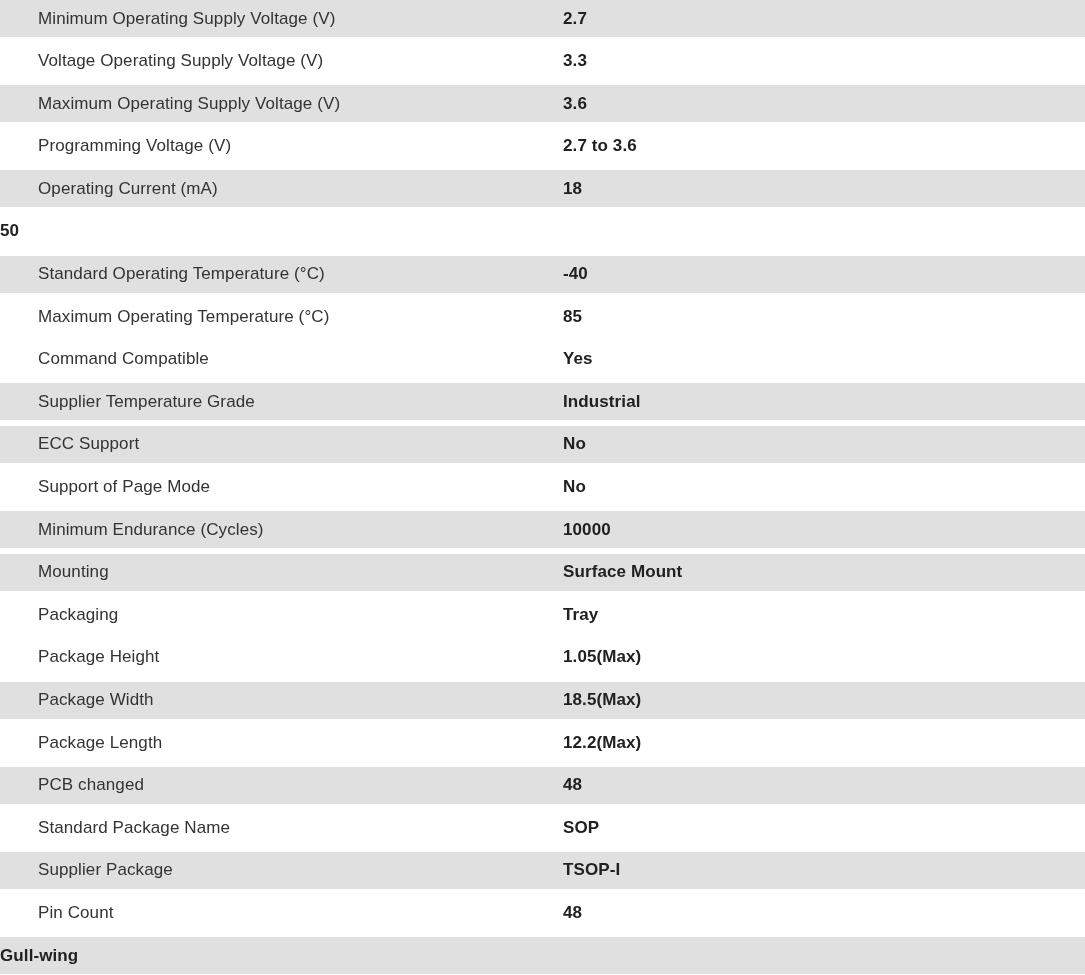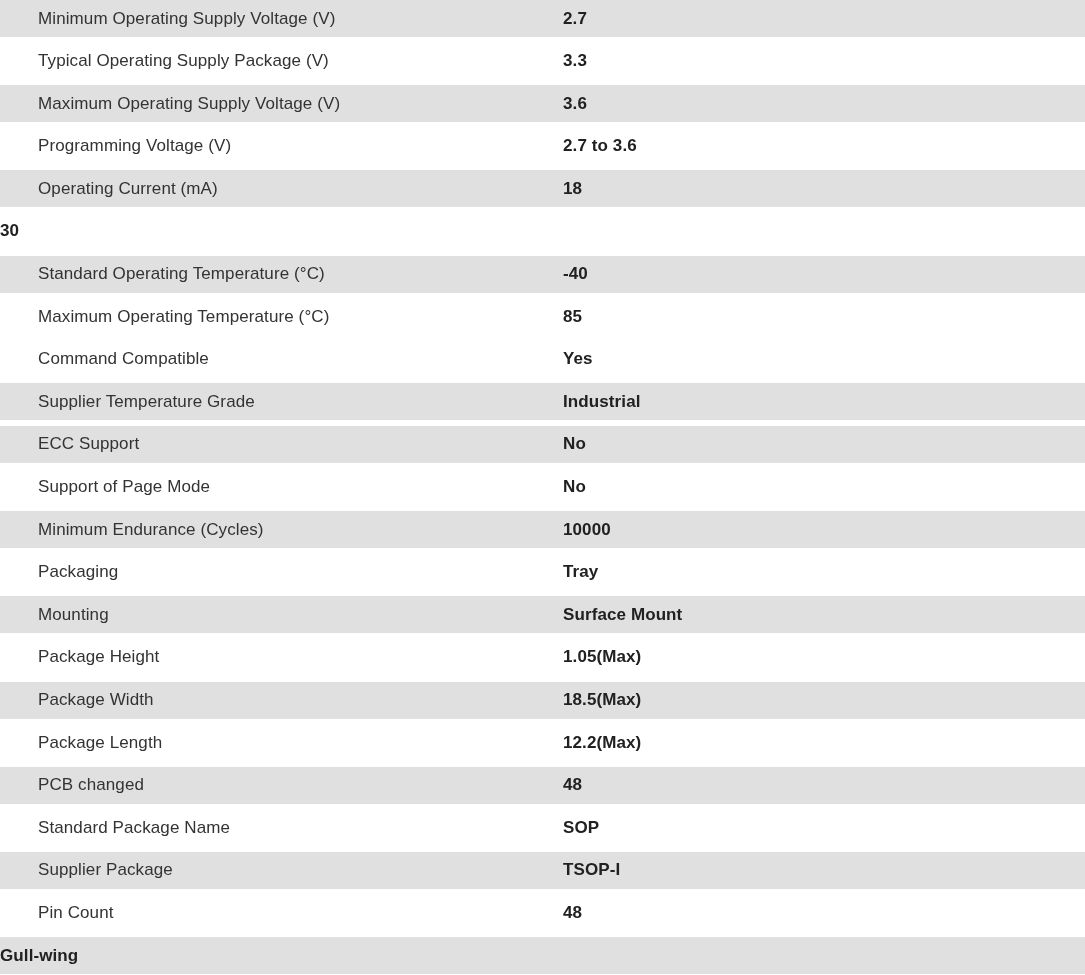--- a/index.html
+++ b/index.html
@@ -48,41 +48,41 @@
 </head>
 <body style="--row-stripe: #e0e0e0; --row-plain: #ffffff; --label-text: #333333; --value-text: #212121;">
 
 <div class="spec-table">
   <div class="spec-row stripe">
     <span class="spec-label">Minimum Operating Supply Voltage (V)</span>
     <span class="spec-value">2.7</span>
   </div>
 
   <div class="spec-row">
-    <span class="spec-label">Typical Operating Supply Package (V)</span>
+    <span class="spec-label">Voltage Operating Supply Voltage (V)</span>
     <span class="spec-value">3.3</span>
   </div>
 
   <div class="spec-row stripe">
     <span class="spec-label">Maximum Operating Supply Voltage (V)</span>
     <span class="spec-value">3.6</span>
   </div>
 
   <div class="spec-row">
     <span class="spec-label">Programming Voltage (V)</span>
     <span class="spec-value">2.7 to 3.6</span>
   </div>
 
   <div class="spec-row stripe">
     <span class="spec-label">Operating Current (mA)</span>
     <span class="spec-value">18</span>
   </div>
 
   <div class="spec-row">
-    <span class="spec-value">30</span>
+    <span class="spec-value">50</span>
   </div>
 
   <div class="spec-row stripe">
     <span class="spec-label">Standard Operating Temperature (°C)</span>
     <span class="spec-value">-40</span>
   </div>
 
   <div class="spec-row">
     <span class="spec-label">Maximum Operating Temperature (°C)</span>
     <span class="spec-value">85</span>
@@ -106,28 +106,28 @@
   <div class="spec-row">
     <span class="spec-label">Support of Page Mode</span>
     <span class="spec-value">No</span>
   </div>
 
   <div class="spec-row stripe">
     <span class="spec-label">Minimum Endurance (Cycles)</span>
     <span class="spec-value">10000</span>
   </div>
 
+  <div class="spec-row stripe">
+    <span class="spec-label">Mounting</span>
+    <span class="spec-value">Surface Mount</span>
+  </div>
+
   <div class="spec-row">
     <span class="spec-label">Packaging</span>
     <span class="spec-value">Tray</span>
-  </div>
-
-  <div class="spec-row stripe">
-    <span class="spec-label">Mounting</span>
-    <span class="spec-value">Surface Mount</span>
   </div>
 
   <div class="spec-row">
     <span class="spec-label">Package Height</span>
     <span class="spec-value">1.05(Max)</span>
   </div>
 
   <div class="spec-row stripe">
     <span class="spec-label">Package Width</span>
     <span class="spec-value">18.5(Max)</span>

